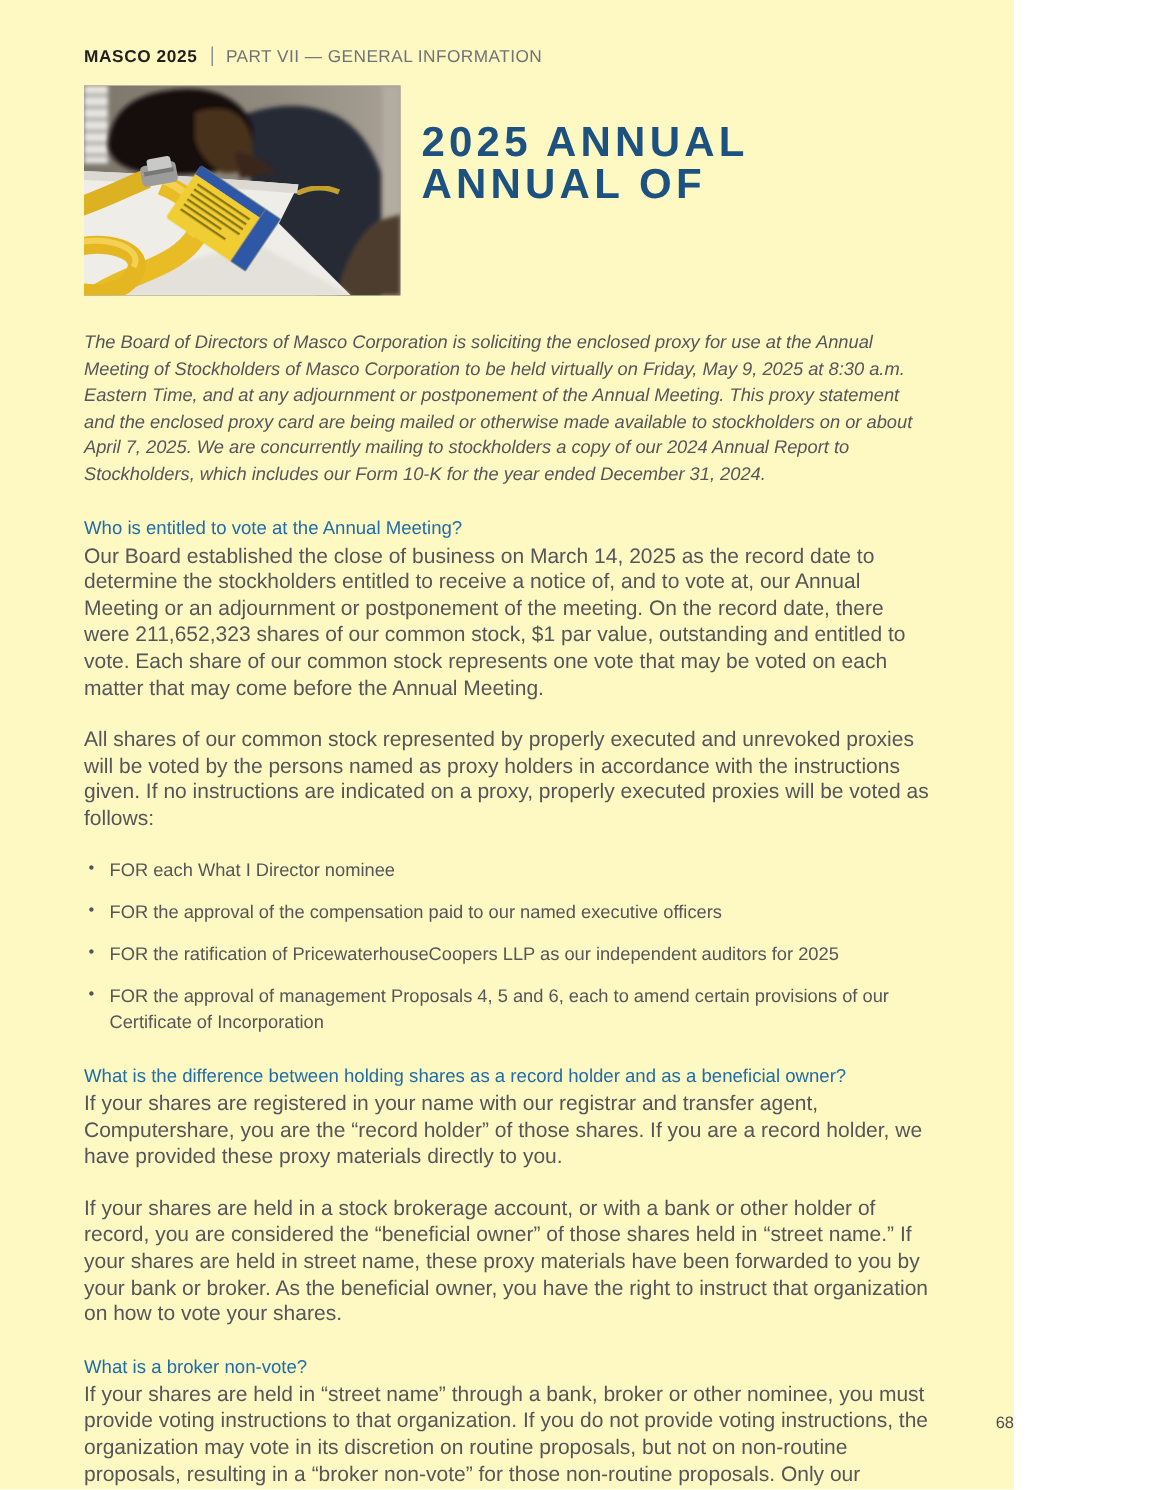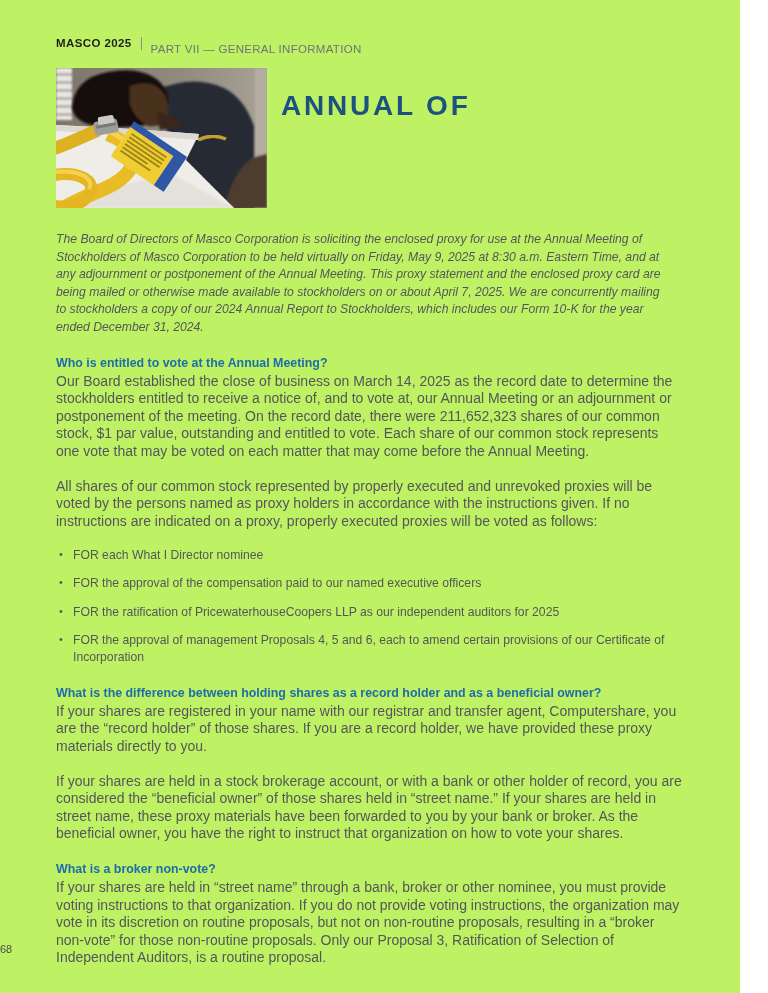--- a/index.html
+++ b/index.html
@@ -1,47 +1,47 @@
 <!DOCTYPE html>
 <html><head>
 <meta charset="utf-8">
 <style>
   html,body { margin:0; padding:0; background:#ffffff; }
   .page {
-    position:relative; width:740px; height:993px; background:#bef264;
+    position:relative; width:676px; height:993px; background:#fef9c3;
     font-family:"Liberation Sans", sans-serif; overflow:hidden;
   }
   .content { position:absolute; left:56px; right:55px; top:0; }
 
   .running-head { margin-top:31px; display:flex; align-items:center; gap:9px; }
   .brand { font-size:11.5px; font-weight:bold; color:#221e1f; letter-spacing:0.4px; }
   .vbar { width:1px; height:13px; background:#8e8f92; }
-  .part { font-size:11.5px; color:#717276; letter-spacing:0.3px;margin-top:12px; }
+  .part { font-size:11.5px; color:#717276; letter-spacing:0.3px; }
 
   .hero { margin-top:13px; display:flex; align-items:flex-start; }
   .photo { width:211px; height:140px; overflow:hidden; flex:0 0 auto; background:#8b8478; }
   .photo svg { display:block; }
   .title {
     margin:24px 0 0 14px; font-size:28px; line-height:28px;
     letter-spacing:2.8px; color:#1d5280; font-weight:bold;
   }
   .title span { display:block; }
 
   .intro { margin:23px 12px 0 0; font-style:italic; font-size:12.2px; line-height:17.6px; color:#55565a; }
 
-  h2.qhead { font-size:12.4px; color:#1f6ca9; margin:19px 0 3px 0; font-weight:bold; }
+  h2.qhead { font-size:12.4px; color:#1f6ca9; margin:19px 0 3px 0; font-weight:normal; }
   p.body { font-size:14px; line-height:17.6px; color:#55565a; margin:0 0 17px 0; }
   ul.bullets { list-style:none; margin:0 0 14px 0; padding:0; }
   ul.bullets li {
     position:relative; padding-left:17px; margin-top:10.5px;
     font-size:12.2px; line-height:17.6px; color:#55565a;
   }
   ul.bullets .dot { position:absolute; left:3px; top:-1px; font-size:11px; color:#55565a; }
 
-  .page-footer { position:absolute; left:0; right:0; bottom:36px; text-align:left; }
+  .page-footer { position:absolute; left:0; right:0; bottom:36px; text-align:right; }
   .page-footer span { font-size:11px; color:#4c4d4f; }
 </style>
 </head>
 <body>
 
 <div class="page">
   <div class="content">
 
     <header class="running-head">
       <span class="brand">MASCO 2025</span>
@@ -116,20 +116,21 @@
             <rect x="-26" y="-10" width="42" height="1.6" fill="#8a7515"></rect>
             <rect x="-26" y="-6" width="42" height="1.6" fill="#8a7515"></rect>
             <rect x="-26" y="-2" width="42" height="1.6" fill="#8a7515"></rect>
             <rect x="-26" y="2" width="42" height="1.6" fill="#8a7515"></rect>
             <rect x="-26" y="6" width="30" height="1.6" fill="#8a7515"></rect>
             <rect x="-26" y="10" width="36" height="1.6" fill="#8a7515"></rect>
           </g>
         </svg>
       </div>
       <h1 class="title">
+        <span>2025 ANNUAL</span>
         <span>ANNUAL OF</span>
       </h1>
     </div>
 
     <p class="intro">The Board of Directors of Masco Corporation is soliciting the enclosed proxy for use at the Annual Meeting of Stockholders of Masco Corporation to be held virtually on Friday, May 9, 2025 at 8:30 a.m. Eastern Time, and at any adjournment or postponement of the Annual Meeting. This proxy statement and the enclosed proxy card are being mailed or otherwise made available to stockholders on or about April 7, 2025. We are concurrently mailing to stockholders a copy of our 2024 Annual Report to Stockholders, which includes our Form 10-K for the year ended December 31, 2024.</p>
 
     <section>
       <h2 class="qhead">Who is entitled to vote at the Annual Meeting?</h2>
       <p class="body">Our Board established the close of business on March 14, 2025 as the record date to determine the stockholders entitled to receive a notice of, and to vote at, our Annual Meeting or an adjournment or postponement of the meeting. On the record date, there were 211,652,323 shares of our common stock, $1 par value, outstanding and entitled to vote. Each share of our common stock represents one vote that may be voted on each matter that may come before the Annual Meeting.</p>
       <p class="body">All shares of our common stock represented by properly executed and unrevoked proxies will be voted by the persons named as proxy holders in accordance with the instructions given. If no instructions are indicated on a proxy, properly executed proxies will be voted as follows:</p>

